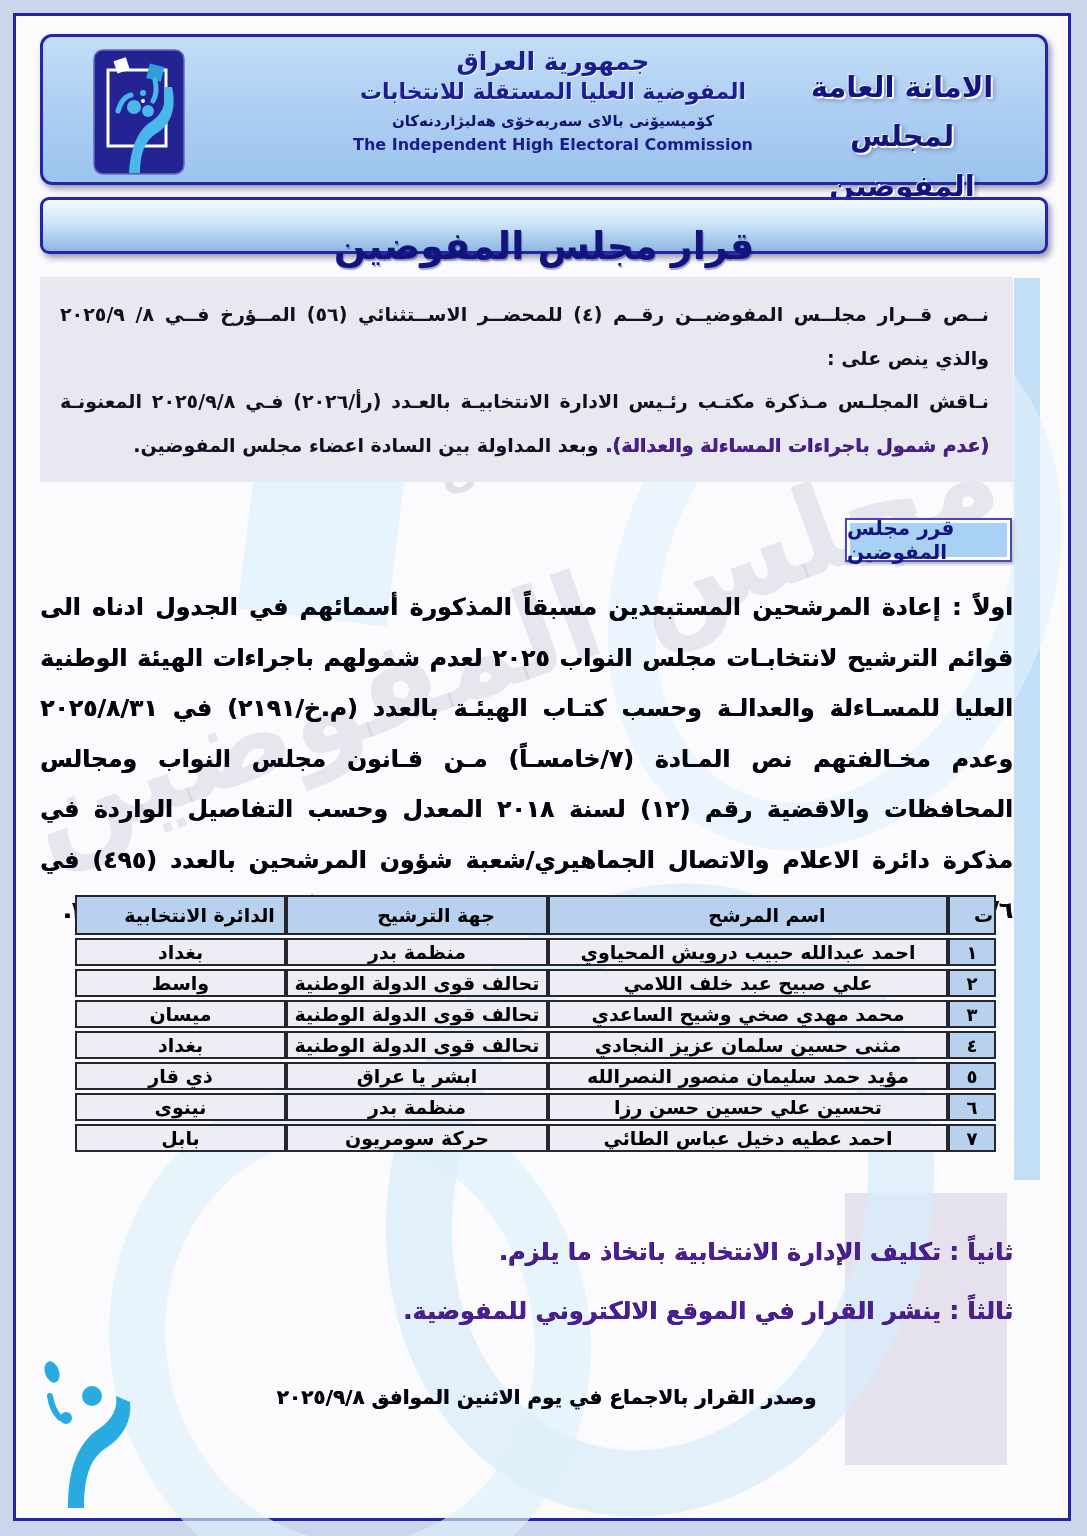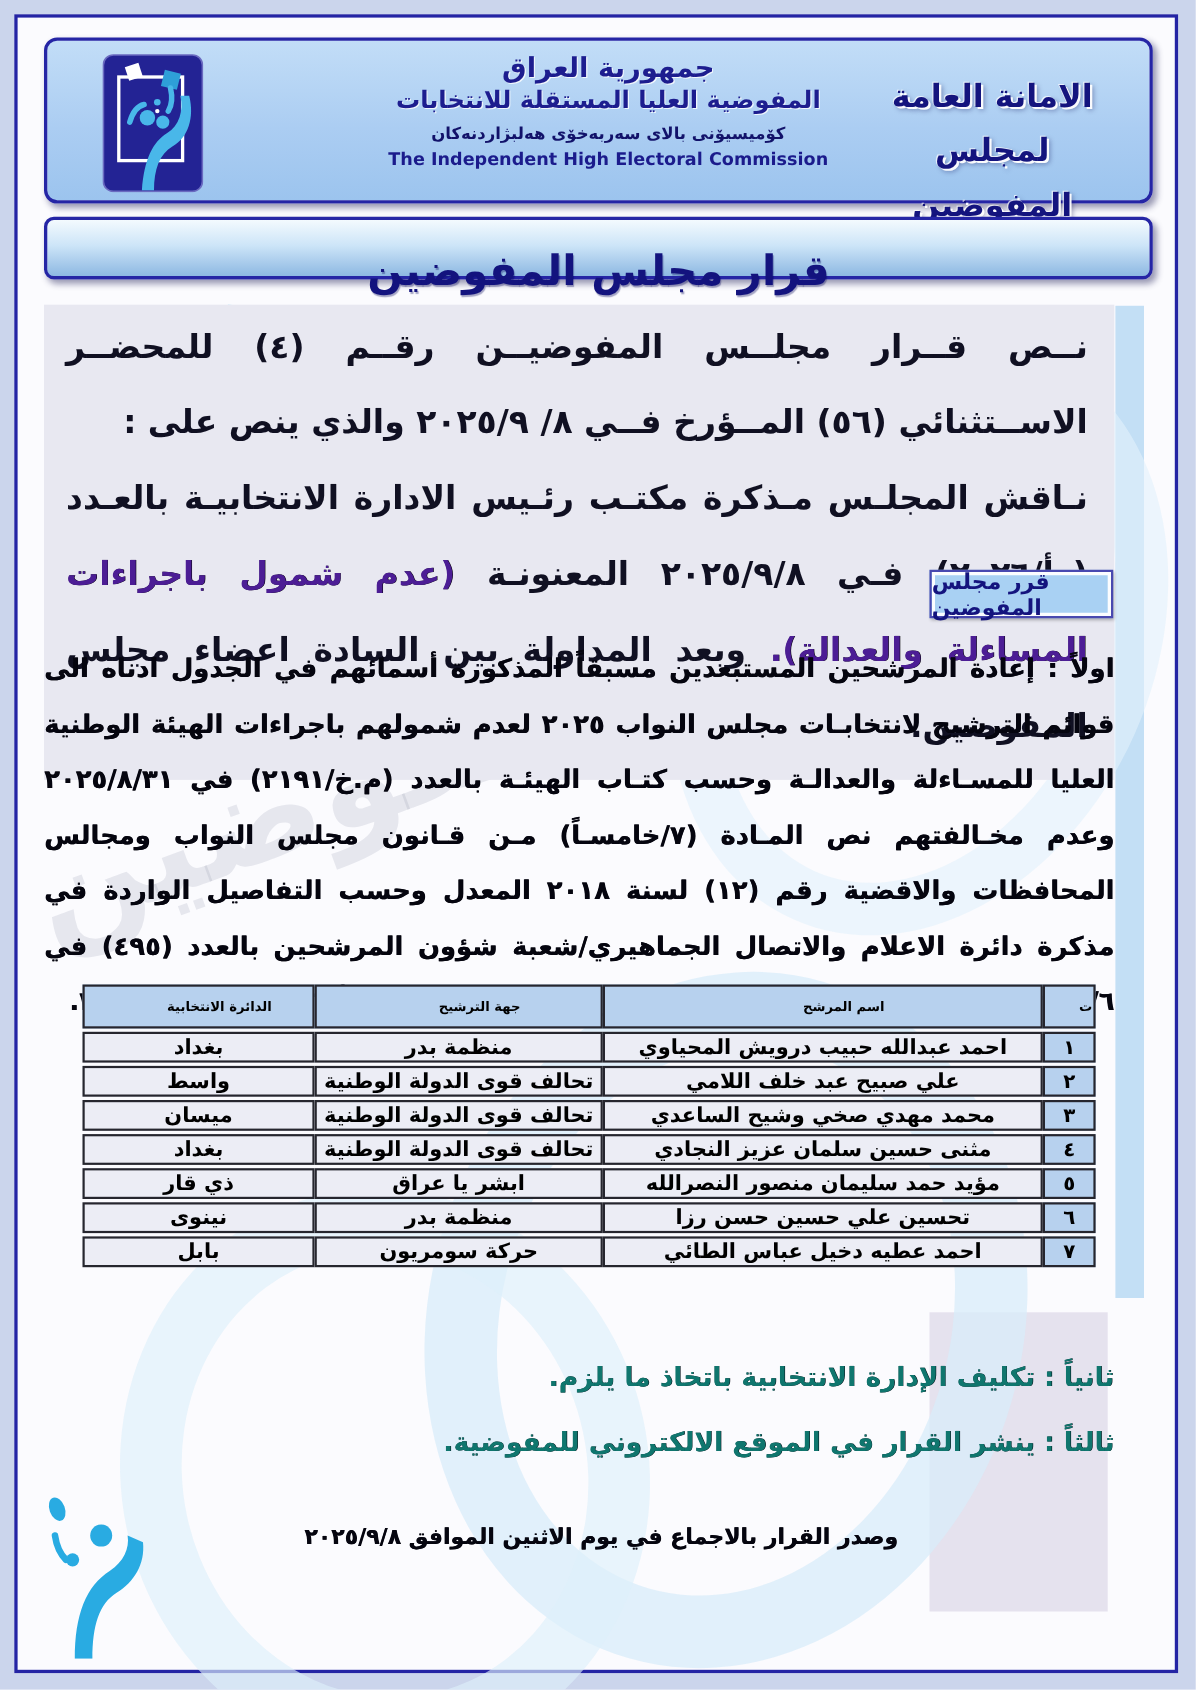--- a/index.html
+++ b/index.html
@@ -55,22 +55,22 @@
     background:linear-gradient(180deg,#f3fafe 0%,#cde5f8 45%,#8db8e2 100%);
     display:flex;align-items:center;justify-content:center;
     box-shadow:3px 4px 6px rgba(35,35,90,.45);
   }
   .banner span{font-size:38px;font-weight:bold;color:#13137e;text-shadow:1px 2px 1px rgba(0,0,90,.35);margin-top:40px;}
 
   
   .intro{
     position:absolute;left:40px;top:277px;width:973px;z-index:2;
     box-sizing:border-box;background:#e8e8f1;
-    padding:4px 24px 14px 20px;direction:rtl;text-align:justify;
-    font-size:30px;font-weight:bold;color:#101022;line-height:2.3;
+    padding:16px 24px 14px 20px;direction:rtl;text-align:justify;
+    font-size:19px;font-weight:bold;color:#101022;line-height:2.3;
   }
   .intro p{margin:0;}
   .intro .emph{color:#4c1d95;text-shadow:.4px 0 #000;}
 
   
   .badge{
     position:absolute;left:845px;top:518px;width:167px;height:44px;z-index:2;
     box-sizing:border-box;background:#a9d1f3;border:2px solid #4949b0;
     box-shadow:inset 0 0 0 3px rgba(255,255,255,.95),1px 2px 3px rgba(0,0,0,.3);
     display:flex;align-items:center;justify-content:center;
@@ -86,29 +86,29 @@
 
   
   table.cand{
     position:absolute;left:75px;top:892px;width:921px;z-index:2;
     direction:rtl;border-collapse:separate;border-spacing:0 3px;table-layout:fixed;
   }
   table.cand th,table.cand td{
     box-sizing:border-box;border:2px solid #26262e;text-align:center;vertical-align:middle;
     font-weight:bold;color:#000;overflow:hidden;
   }
-  table.cand th{height:40px;background:#b7d1ee;font-size:12px;padding-left:39px;}
+  table.cand th{height:40px;background:#b7d1ee;font-size:19px;padding-left:39px;}
   table.cand td{height:16px;background:#ecedf5;font-size:19px;padding:1px 6px;}
   table.cand td.serial{background:#b7d1ee;font-size:18px;}
   col.c-serial{width:48px;} col.c-name{width:400px;} col.c-party{width:262px;} col.c-district{width:211px;}
 
   
   .clause{
     position:absolute;left:40px;width:973px;z-index:2;direction:rtl;text-align:right;
-    font-size:24px;font-weight:bold;color:#0f766e;text-shadow:.4px 0 #05050f;
+    font-size:24px;font-weight:bold;color:#4c1d95;text-shadow:.4px 0 #05050f;
   }
   .clause.second{top:1238px;}
   .clause.third{top:1297px;}
 
   
   .closing{
     position:absolute;left:60px;top:1385px;width:973px;z-index:2;direction:rtl;text-align:center;
     font-size:20px;font-weight:bold;color:#05050f;text-shadow:.4px 0 #05050f;
   }
 

